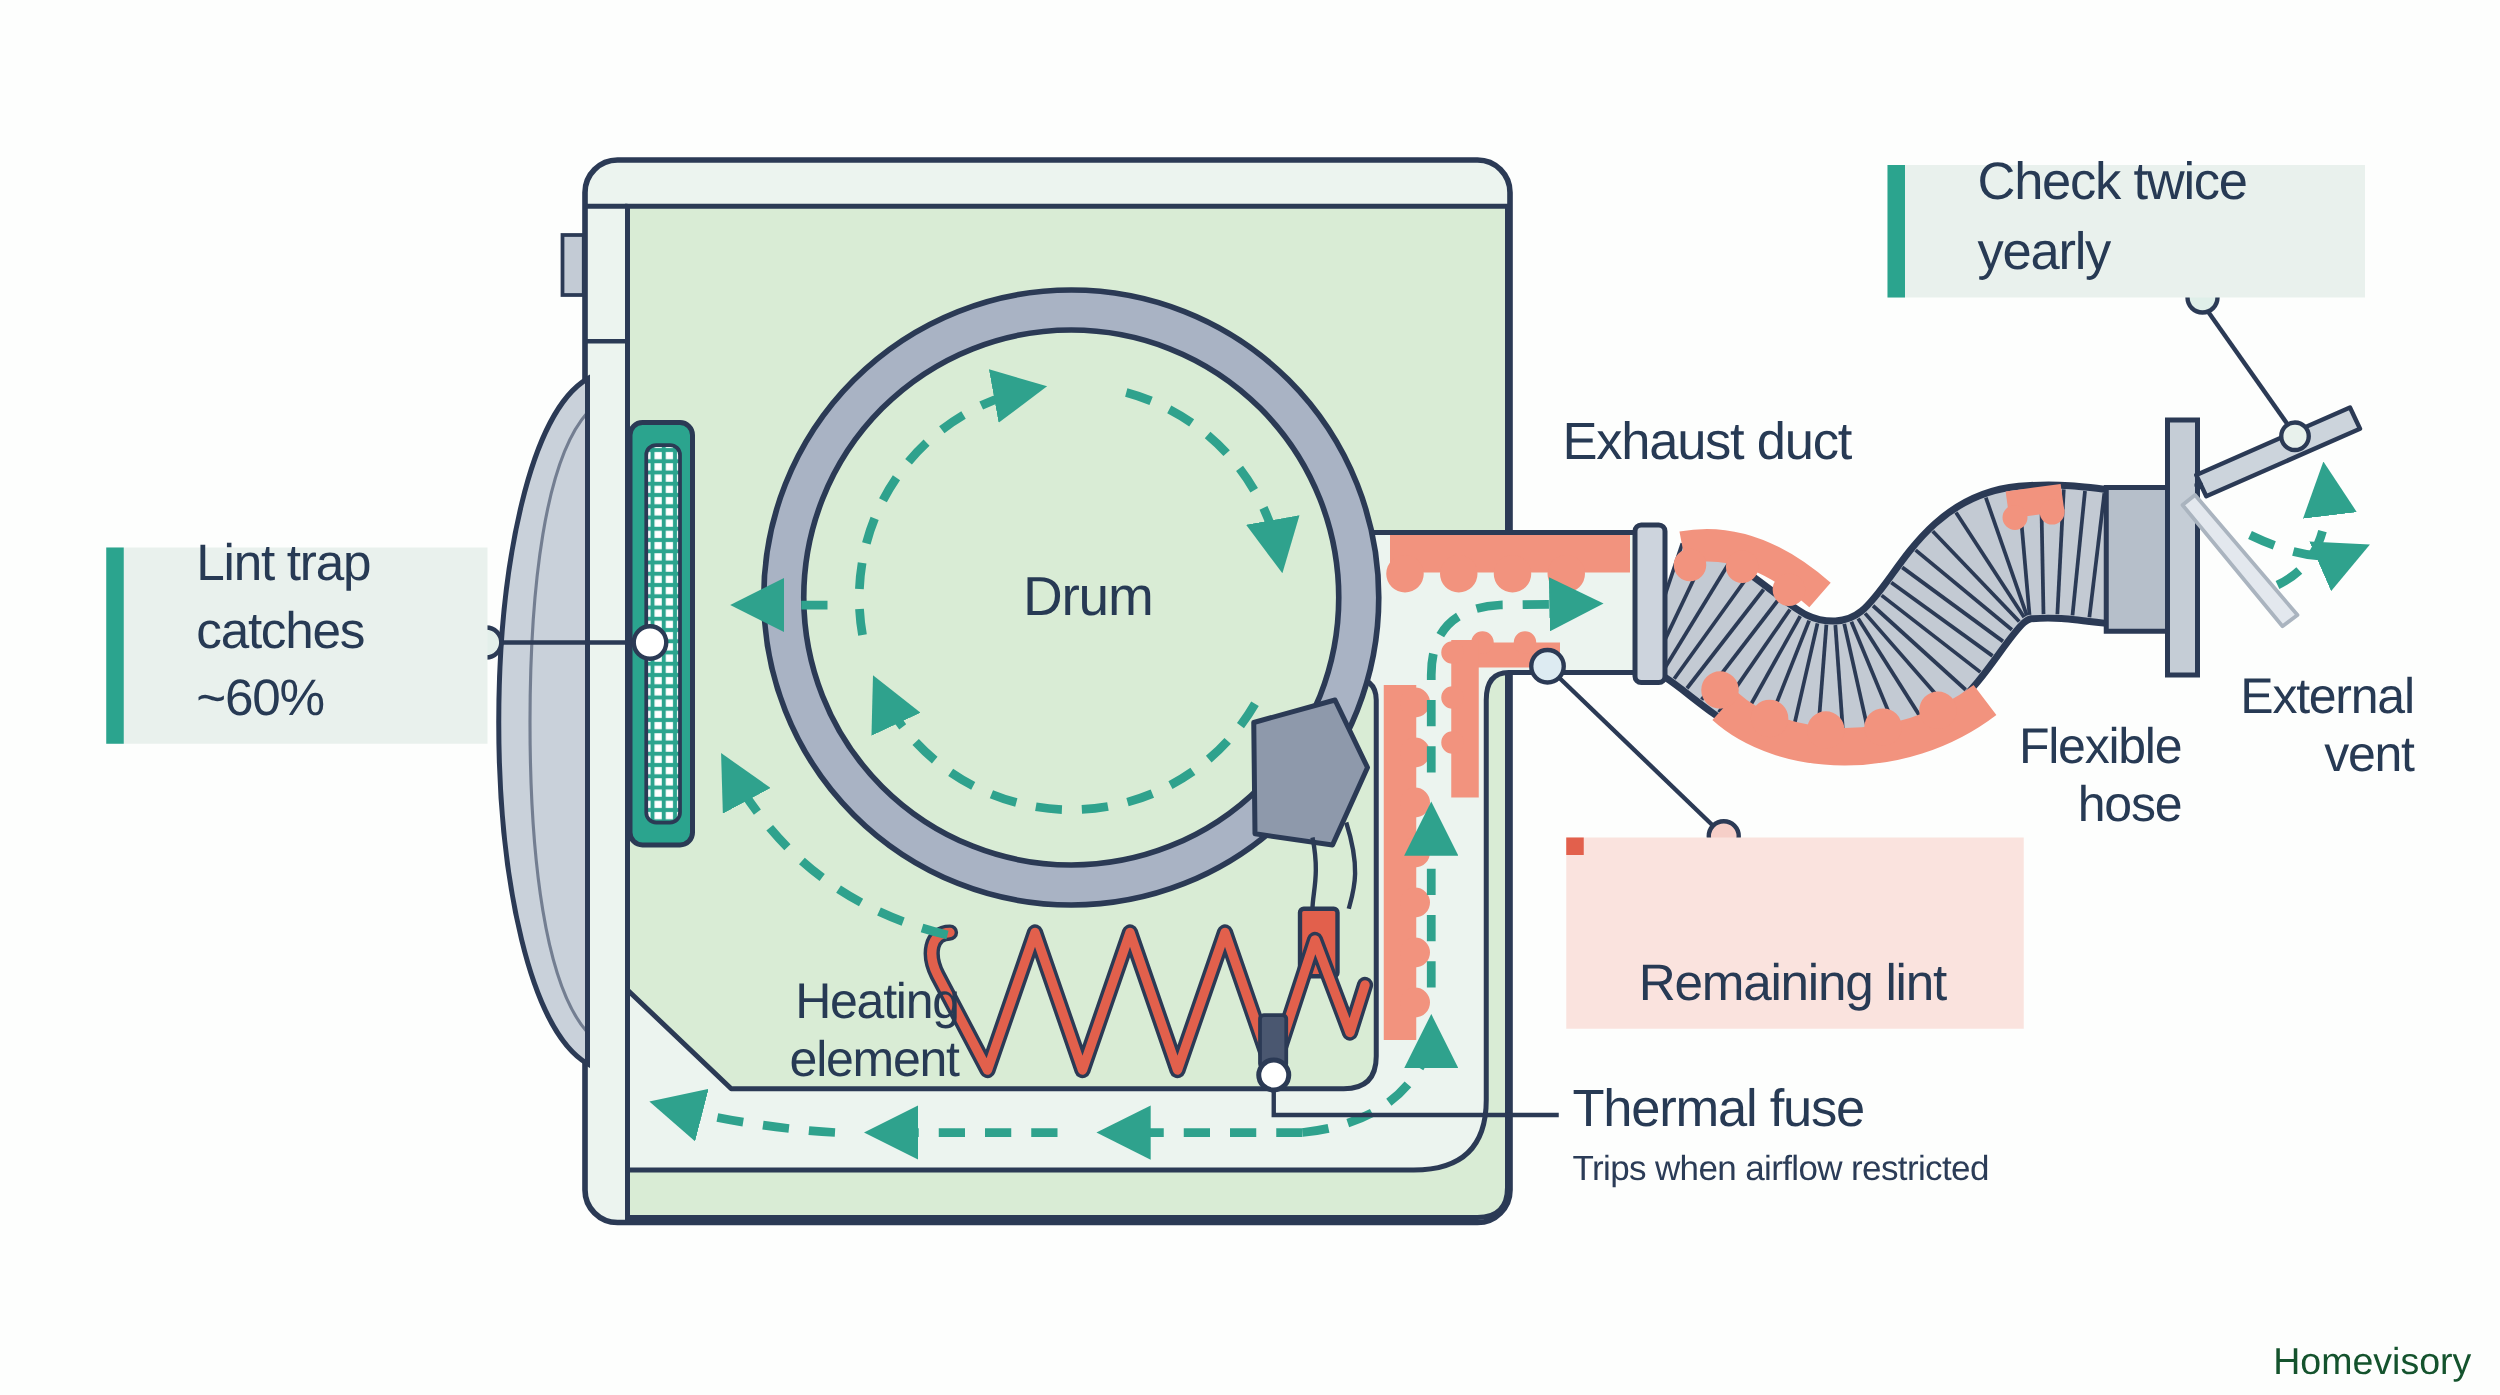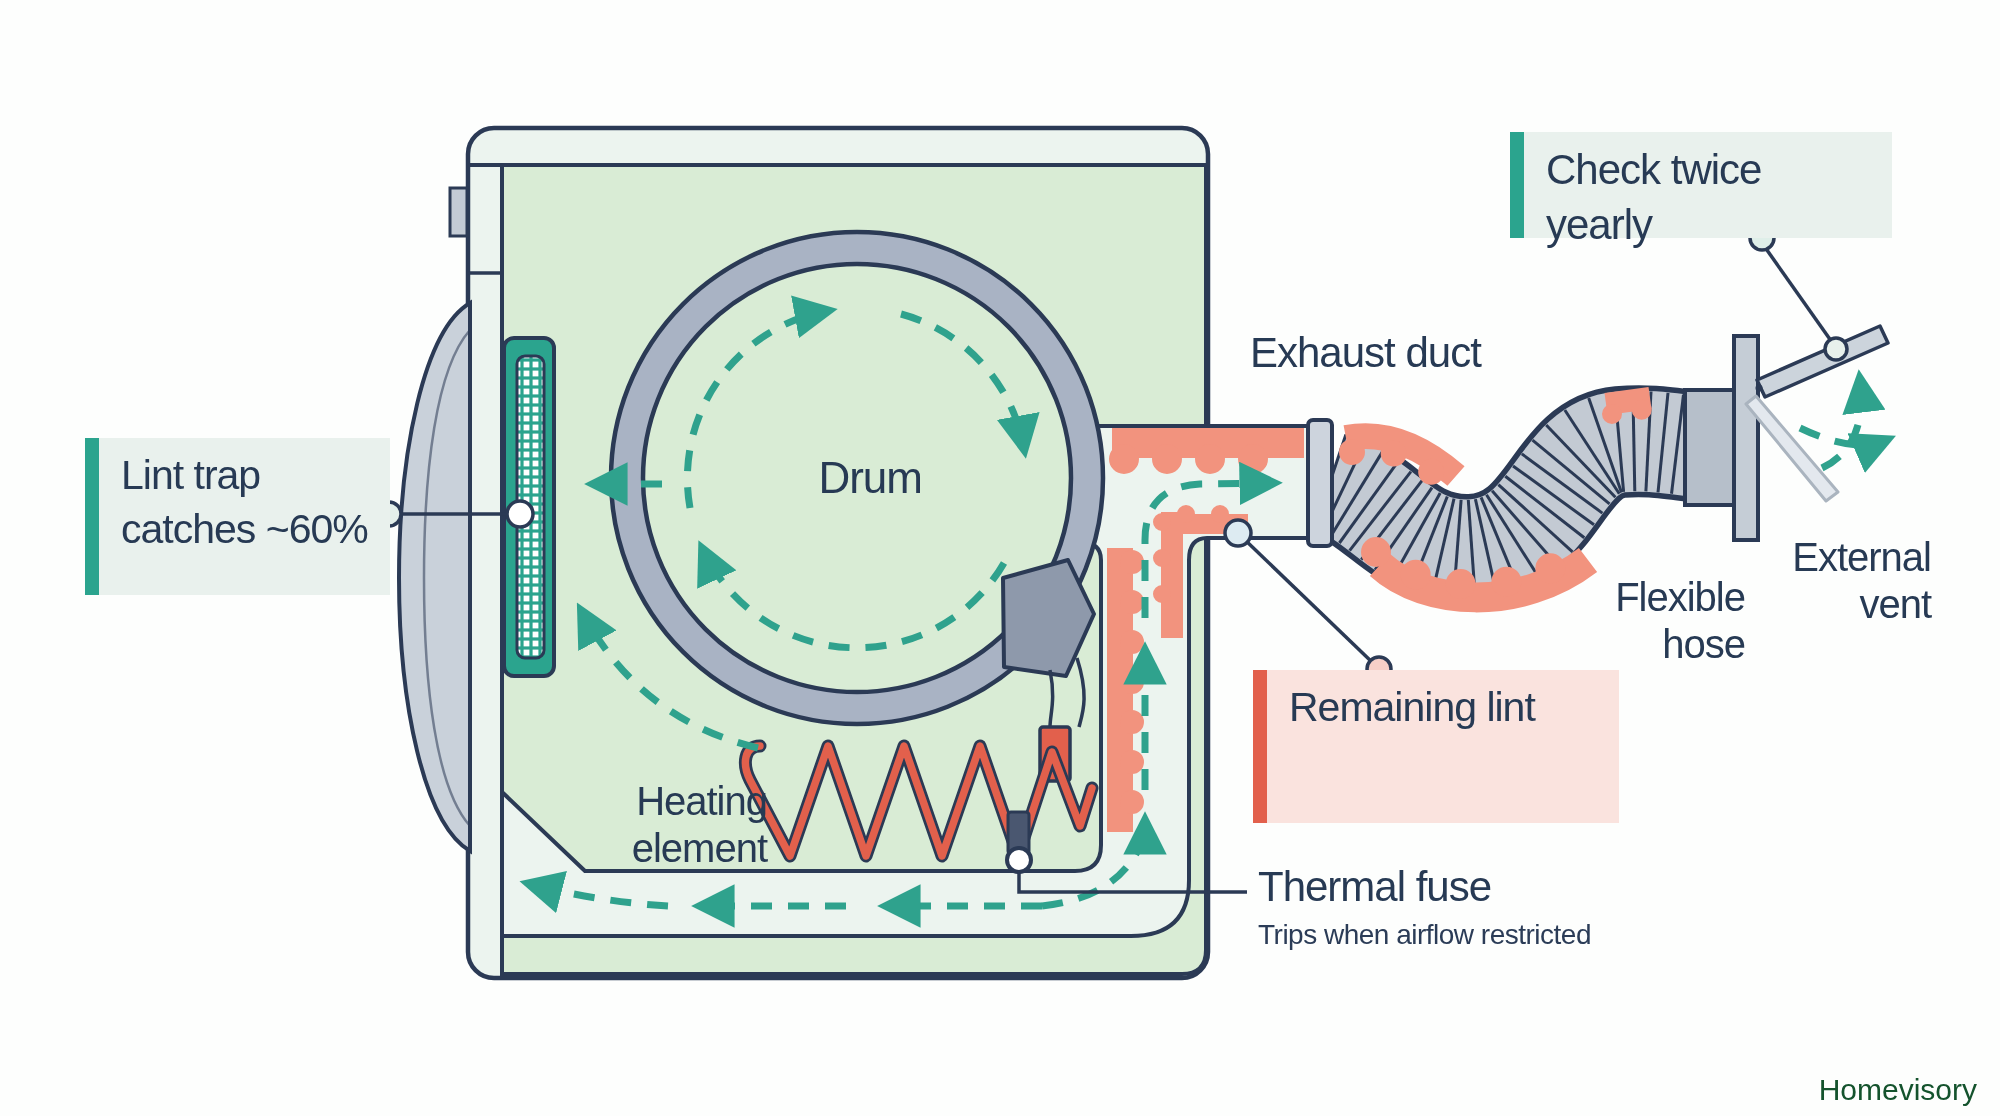--- a/index.html
+++ b/index.html
@@ -11,30 +11,30 @@
   }
   .canvas svg{position:absolute;left:0;top:0;}
   .lbl{position:absolute; color:#273A54; letter-spacing:-1px; line-height:1.18;}
   .lbl.center{text-align:right;}
   .big{font-size:42px;}
   .callout{
     position:absolute; display:flex; align-items:stretch;
   }
   .callout .bar{width:14px; flex:0 0 14px;}
   .callout .txt{
-    flex:1; display:flex; flex-direction:column; justify-content:flex-start;
-    padding:10px 18px 10px 22px; font-size:41px; letter-spacing:-1px; line-height:1.32;
+    flex:1; display:flex; flex-direction:column; justify-content:flex-end;
+    padding:10px 18px 10px 22px; font-size:41px; letter-spacing:-1px; line-height:1.32;margin-left:36px;
   }
   .callout.teal .bar{background:#2BA48E;}
   .callout.teal{background:#E9F1ED;}
   .callout.red .bar{background:#E2604C;}
   .callout.red{background:#FAE3DE;}
   #lint-box{left:85px; top:438px; width:305px; height:157px;}
   #check-box{left:1510px; top:132px; width:382px; height:106px;}
-  #remaining-box{left:1253px; top:670px; width:366px; height:153px;}
+  #remaining-box{left:1253px; top:670px; width:366px; height:153px;flex-direction:column;}
   #drum-label{left:792px; top:452px; width:130px; font-size:44px;}
   #heating-label{left:607px; top:758px; width:160px; font-size:40px;margin-top:20px;}
   #exhaust-label{left:1250px; top:328px; font-size:42px;}
   #flexible-label{left:1580px; top:574px; width:165px; font-size:40px;}
   #external-label{left:1763px; top:534px; width:168px; font-size:40px;}
   #thermal-label{left:1258px; top:862px;}
   #thermal-label .t{font-size:42px; letter-spacing:-1px;}
   #thermal-label .s{font-size:28px; letter-spacing:-0.5px; margin-top:6px; color:#2B3C57;}
   #watermark{position:absolute; right:23px; bottom:9px; font-size:30px; color:#14532d; letter-spacing:0;}
 </style>

